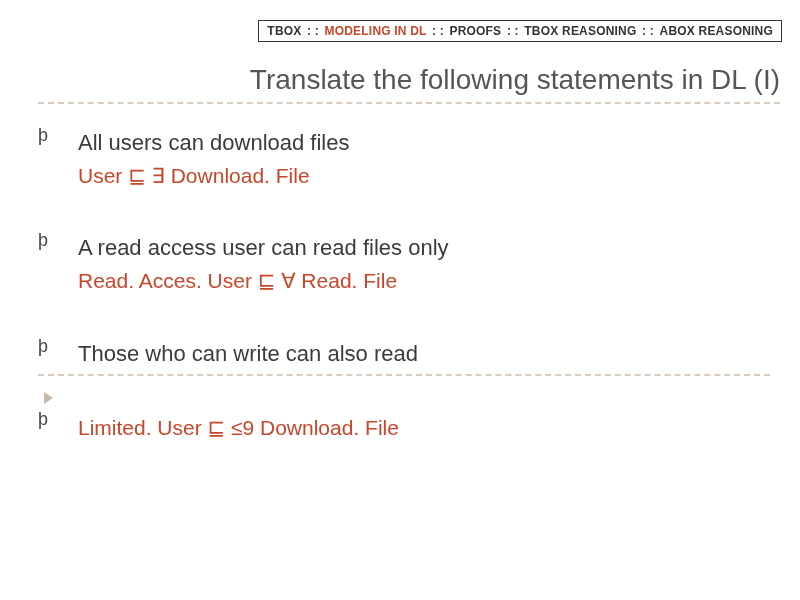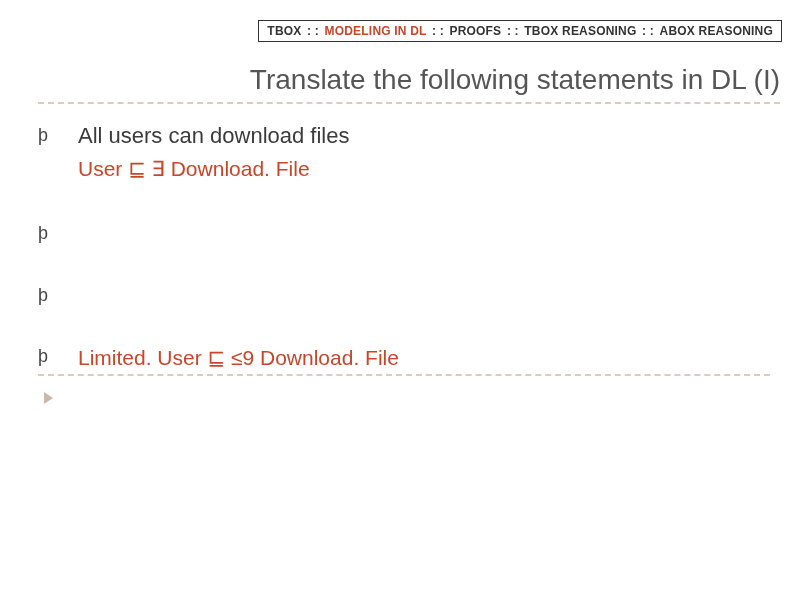--- a/index.html
+++ b/index.html
@@ -68,20 +68,21 @@
     flex: 0 0 40px;
     font-size: 18px;
     color: #444;
     line-height: 1.3;
     padding-top: 4px;
   }
   .body {
     font-size: 22px;
     line-height: 1.45;
     color: #3b3b3b;
+    margin-top: 7px;
   }
   .formula {
     color: #c8462a;
     font-size: 21px;
     margin-top: 2px;
     white-space: nowrap;
   }
   .sym {
     font-family: Liberation Sans, sans-serif;
   }
@@ -129,25 +130,30 @@
     <div class="item">
       <div class="bullet">þ</div>
       <div class="body">
         <div>All users can download files</div>
         <div class="formula sym">User ⊑ ∃ Download. File</div>
       </div>
     </div>
 
     <div class="item">
       <div class="bullet">þ</div>
+      <div class="body">
+        <div>A read access user can read files only</div>
+        <div class="formula sym">Read. Acces. User ⊑ ∀ Read. File</div>
+      </div>
     </div>
 
     <div class="item">
       <div class="bullet">þ</div>
       <div class="body">
+        <div>Those who can write can also read</div>
       </div>
     </div>
 
     <div class="item">
       <div class="bullet">þ</div>
       <div class="body">
         <div class="formula sym">Limited. User ⊑ ≤9 Download. File</div>
       </div>
     </div>
 

